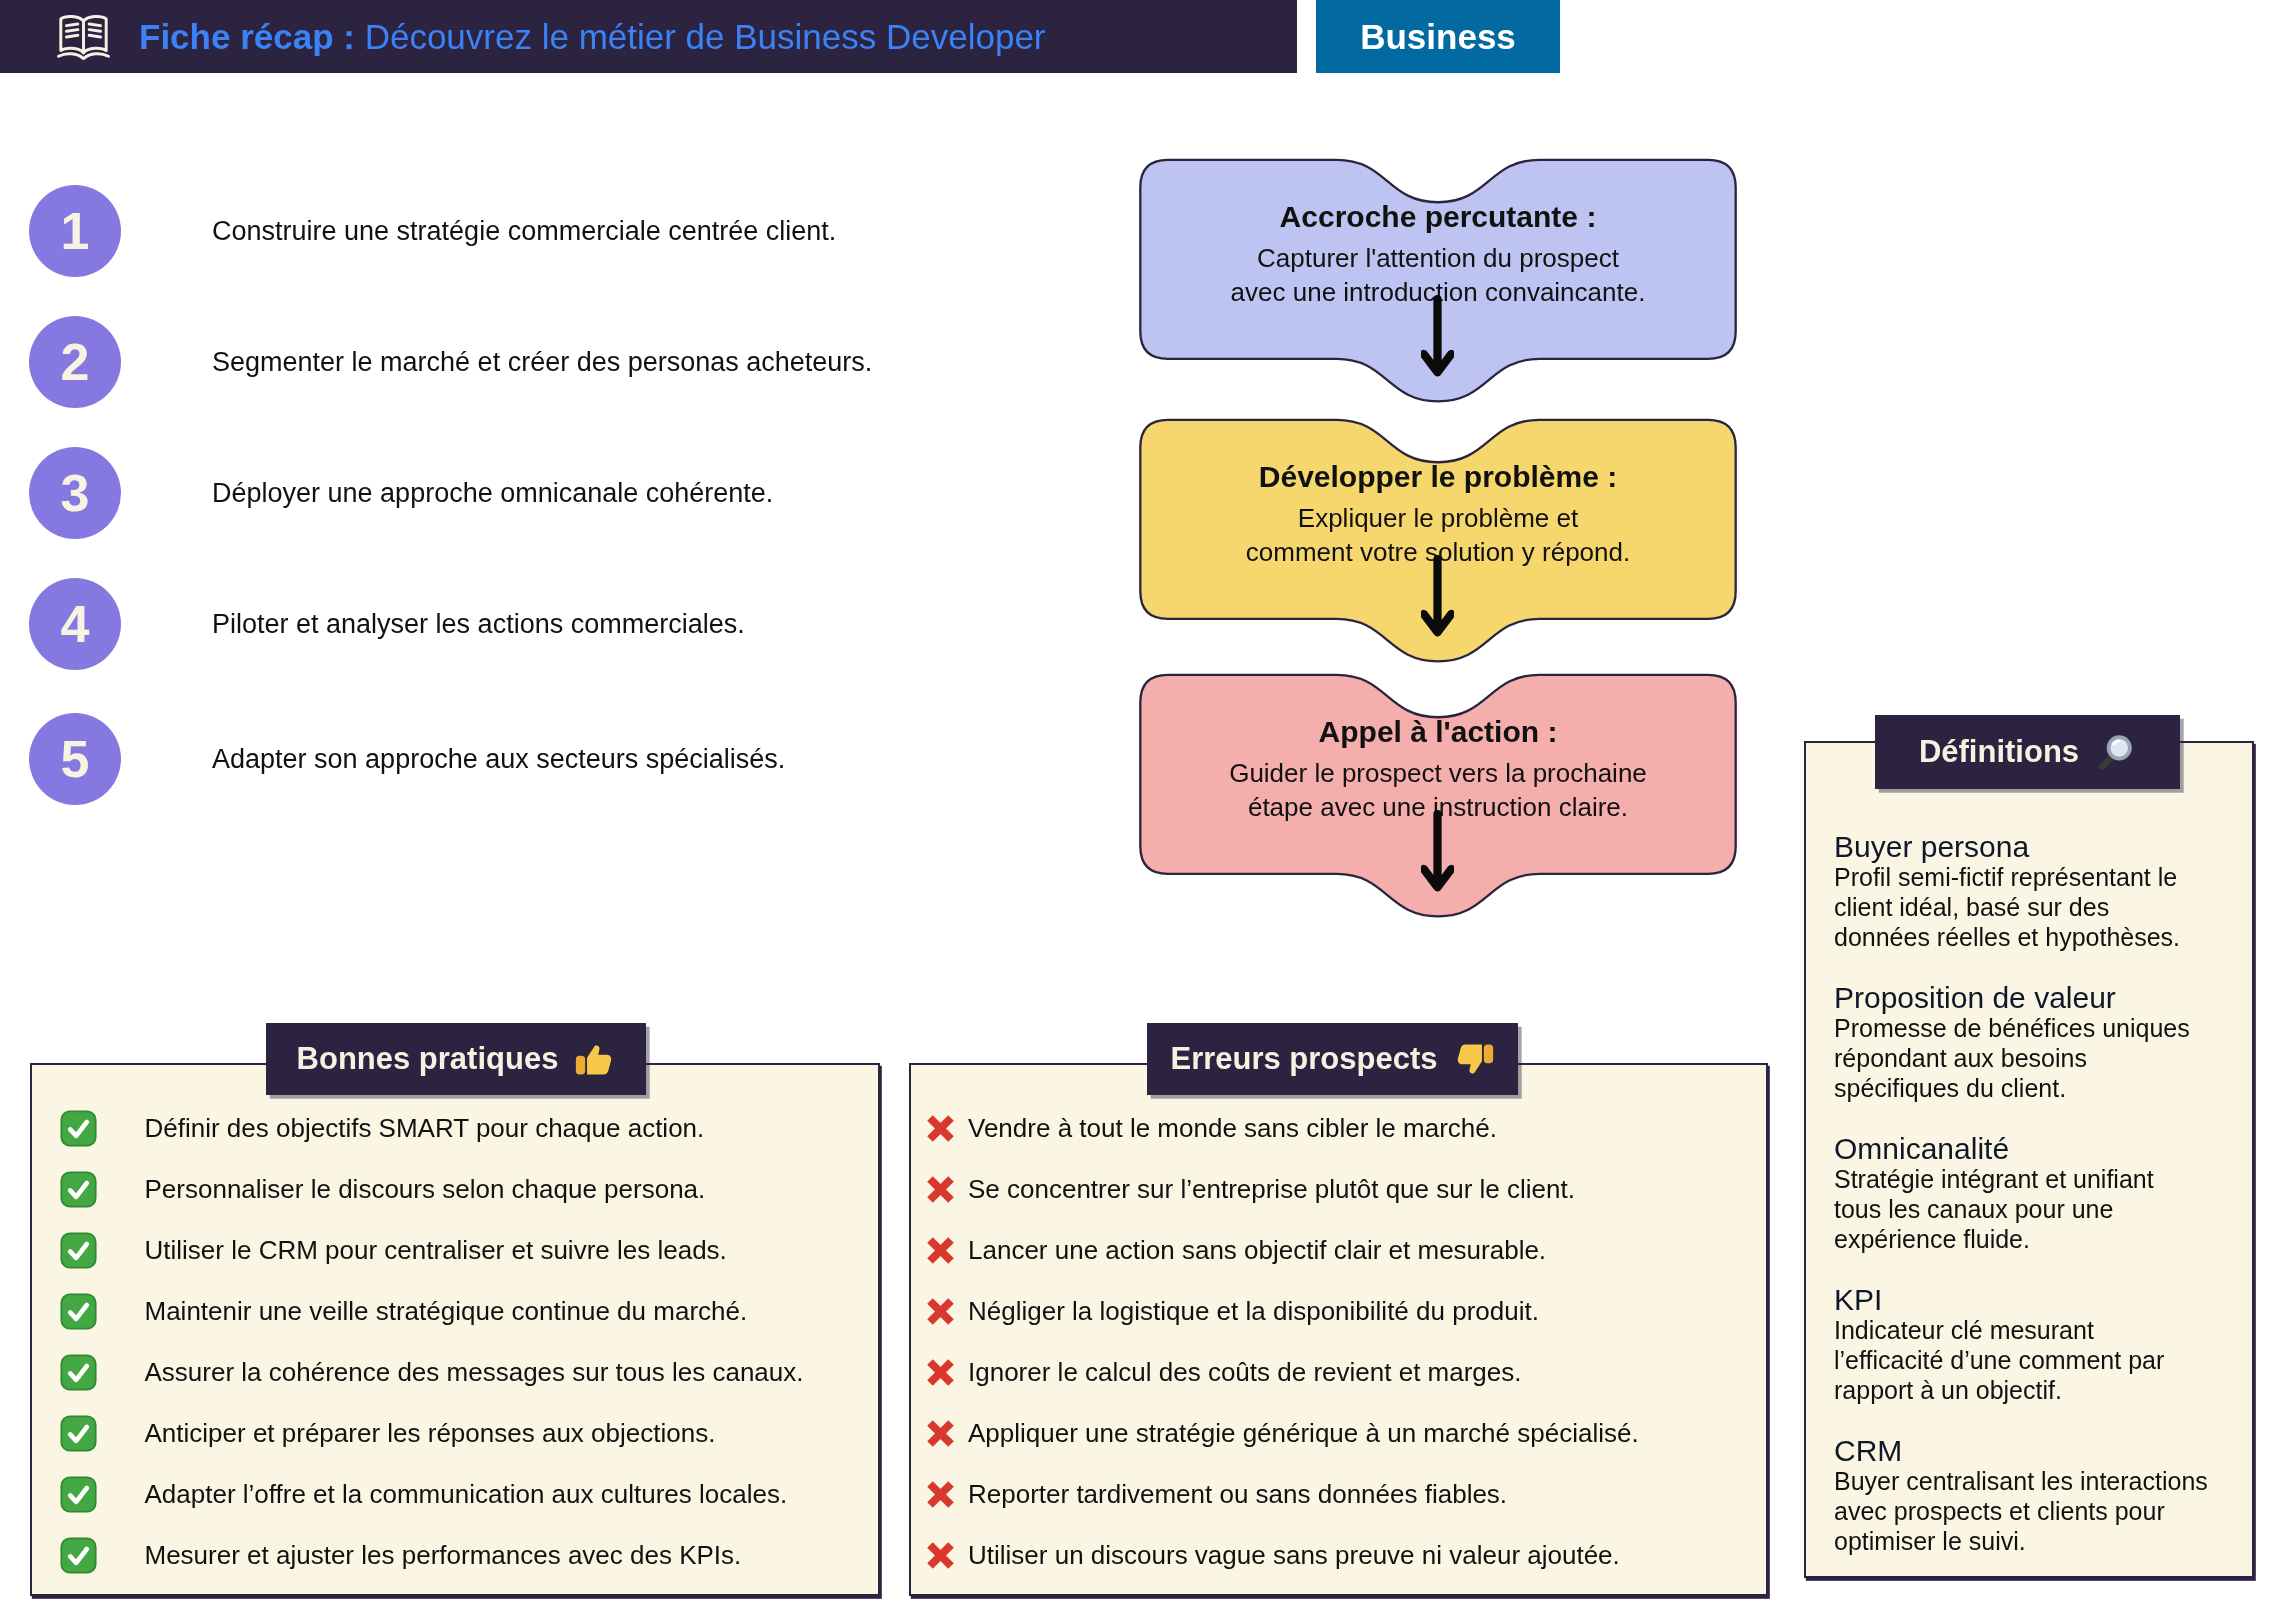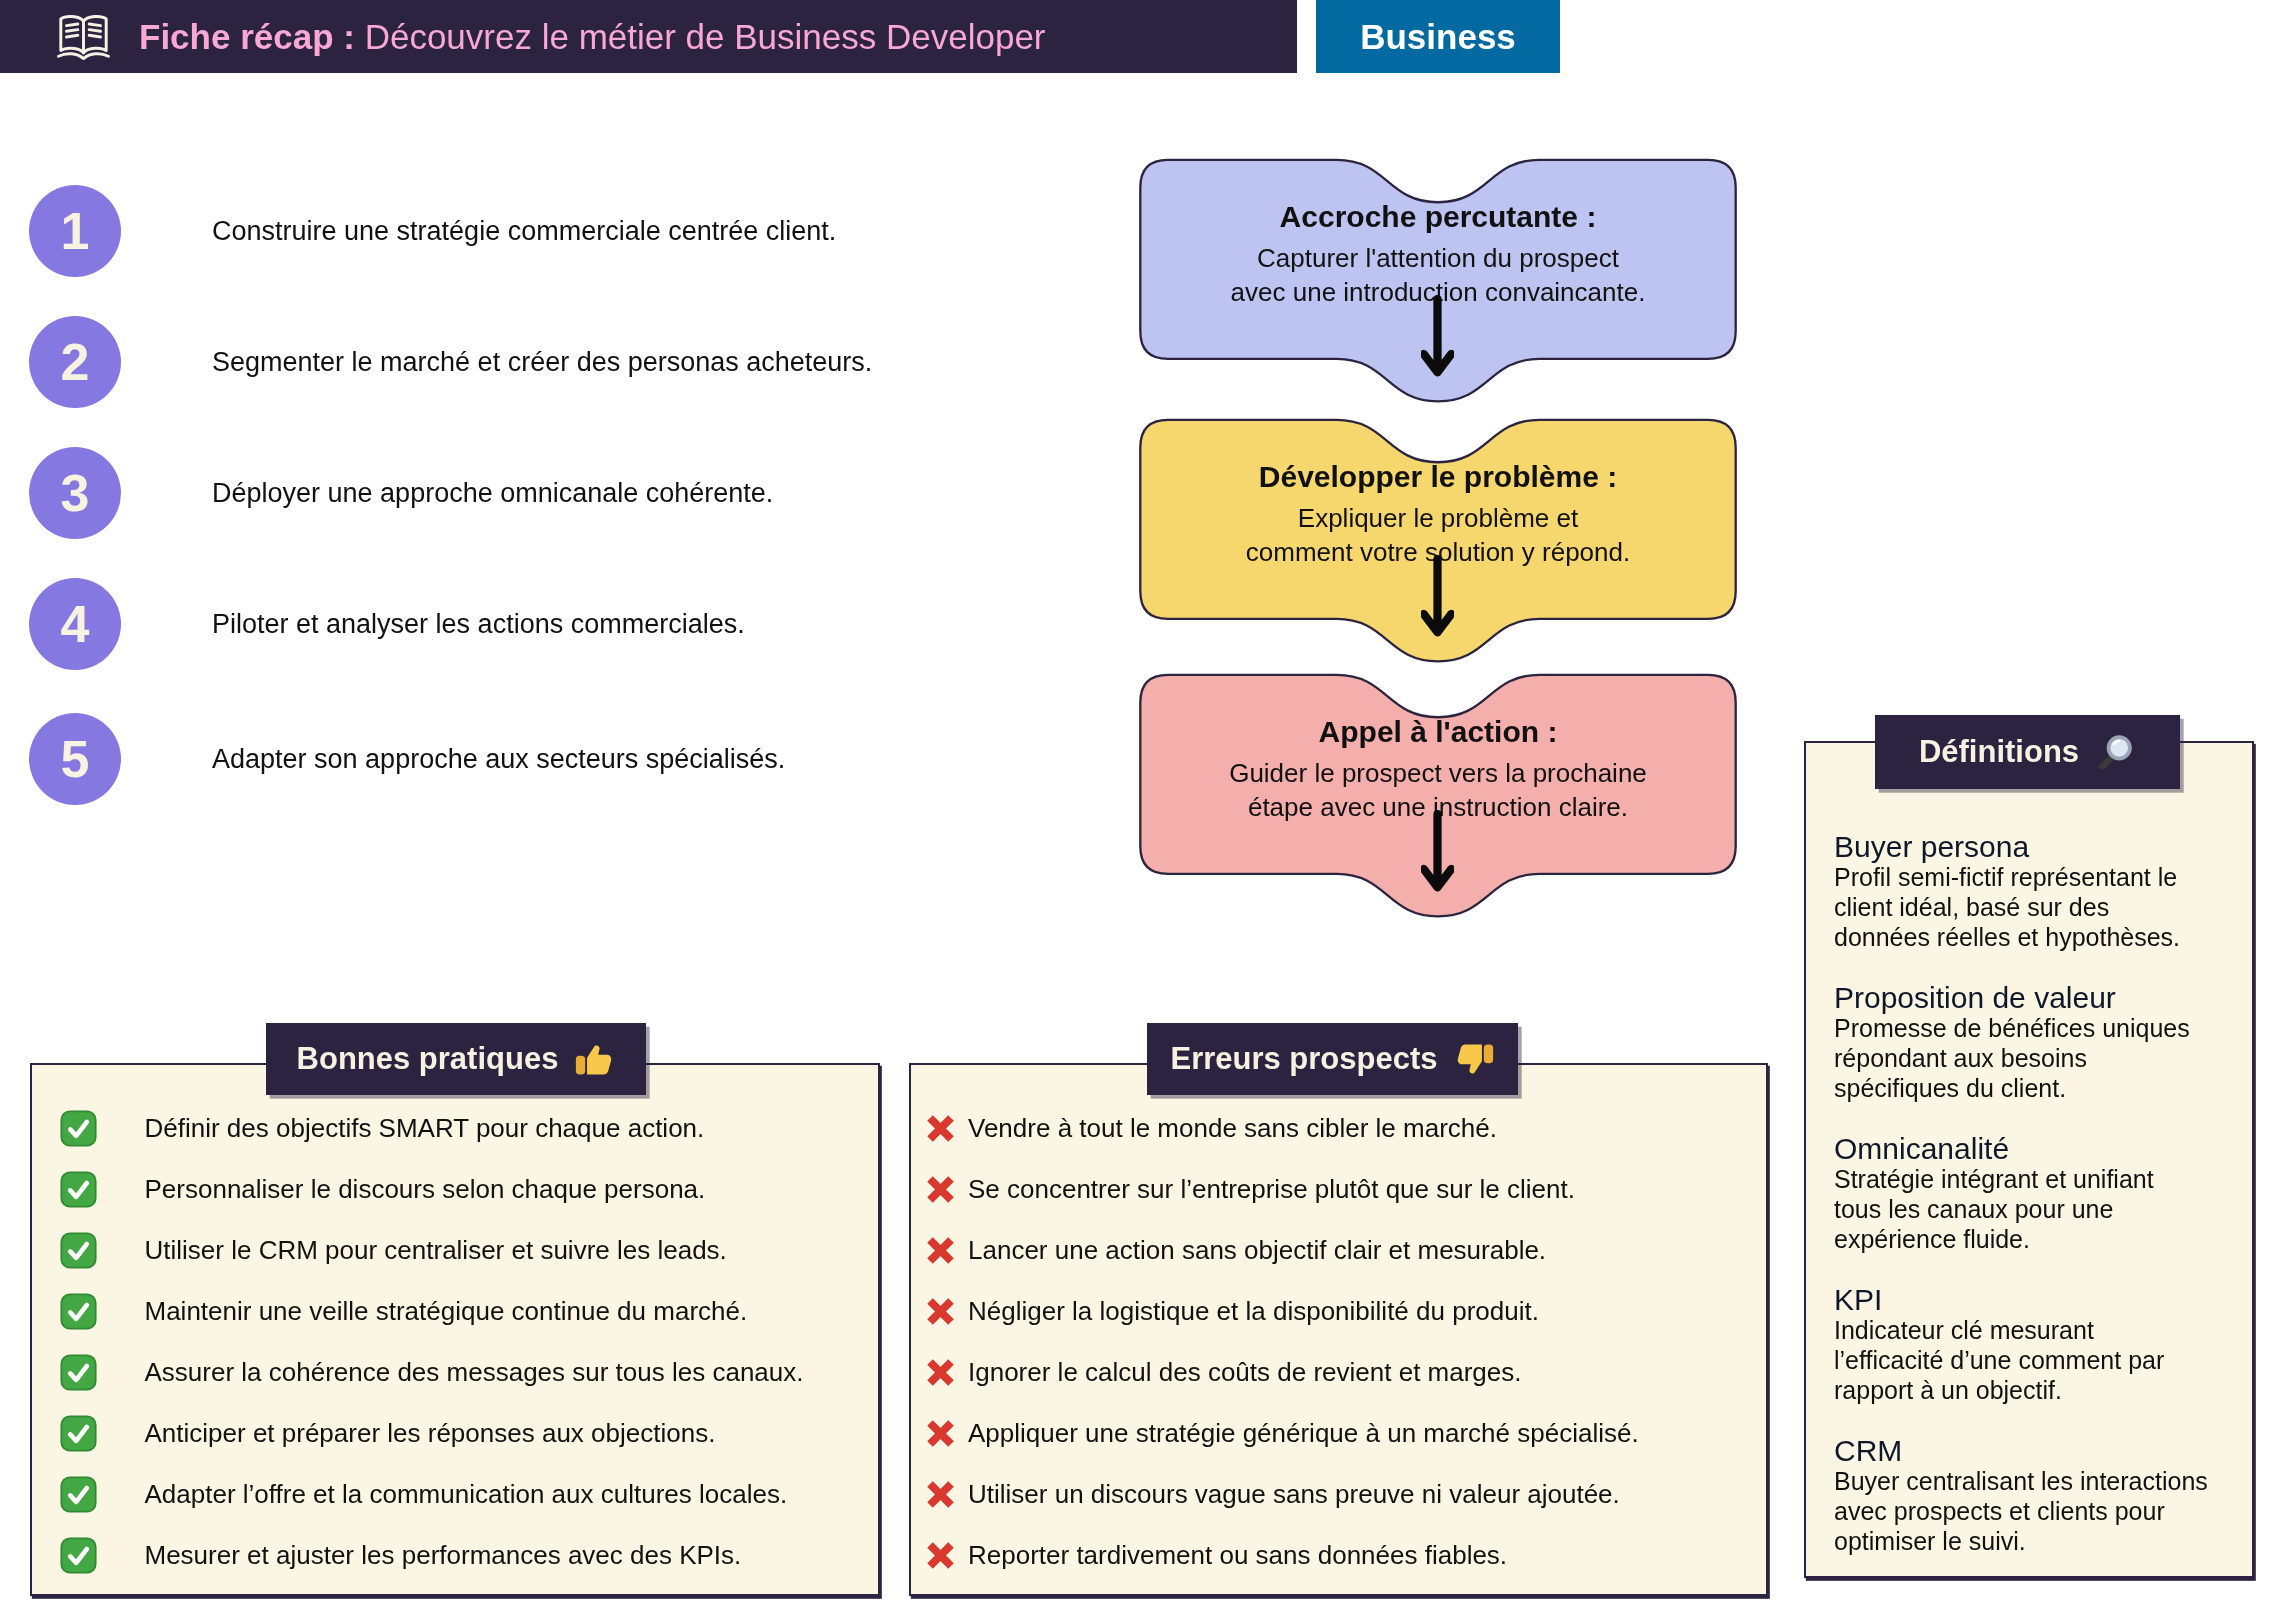--- a/index.html
+++ b/index.html
@@ -5,21 +5,21 @@
   html,body{margin:0;padding:0;background:#fff;}
   .page{
     position:relative;width:2289px;height:1613px;background:#ffffff;overflow:hidden;
     font-family:"Liberation Sans","DejaVu Sans",sans-serif;color:#111;
   }
   
   .header-bar{
     position:absolute;left:0;top:0;width:1297px;height:73px;background:#2B2340;
     display:flex;align-items:center;gap:26px;padding-left:54px;box-sizing:border-box;
   }
-  .header-bar .title{font-size:35px;color:#f9a8d4;white-space:nowrap;}
+  .header-bar .title{font-size:35px;color:#3b82f6;white-space:nowrap;}
   .header-bar .title b{font-weight:700;}
   .book-icon{width:59px;height:50px;flex:0 0 auto;}
   .cat-badge{
     position:absolute;left:1316px;top:0;width:244px;height:73px;background:#0369a1;
     display:flex;align-items:center;justify-content:center;
     color:#fff;font-size:35px;font-weight:700;
   }
   
   .step{position:absolute;left:29px;height:92px;display:flex;align-items:center;}
   .step-circle{
@@ -242,27 +242,27 @@
       <div class="list-row">
         <svg class="li-icon" viewBox="0 0 40 40">
             <path d="M8 8 L32 32 M32 8 L8 32" stroke="#D8382E" stroke-width="9"></path>
           </svg>
         <div class="li-text">Appliquer une stratégie générique à un marché spécialisé.</div>
       </div>
       <div class="list-row">
         <svg class="li-icon" viewBox="0 0 40 40">
             <path d="M8 8 L32 32 M32 8 L8 32" stroke="#D8382E" stroke-width="9"></path>
           </svg>
+        <div class="li-text">Reporter tardivement ou sans données fiables.</div>
+      </div>
+      <div class="list-row">
+        <svg class="li-icon" viewBox="0 0 40 40">
+            <path d="M8 8 L32 32 M32 8 L8 32" stroke="#D8382E" stroke-width="9"></path>
+          </svg>
         <div class="li-text">Utiliser un discours vague sans preuve ni valeur ajoutée.</div>
-      </div>
-      <div class="list-row">
-        <svg class="li-icon" viewBox="0 0 40 40">
-            <path d="M8 8 L32 32 M32 8 L8 32" stroke="#D8382E" stroke-width="9"></path>
-          </svg>
-        <div class="li-text">Reporter tardivement ou sans données fiables.</div>
       </div>
     </div>
   </div>
   <div class="panel-badge" style="left:1147px;top:1023px;width:371px;height:72px;">
     <span>Erreurs prospects</span>
     <svg class="icon-44" viewBox="0 0 44 44" style="transform:rotate(180deg)">
       <rect x="2" y="18" width="10" height="20" rx="4" fill="#E9AD35"></rect>
       <path d="M14 38 V20 L21.5 8.5 C23 5.5 28 6.8 27.4 10.6 L26 17 H35.5 C39 17 40.6 20.5 39.8 23.2 L36.6 34.5 C35.9 36.7 34 38 31.7 38 Z" fill="#F8C84A"></path>
     </svg>
   </div>

